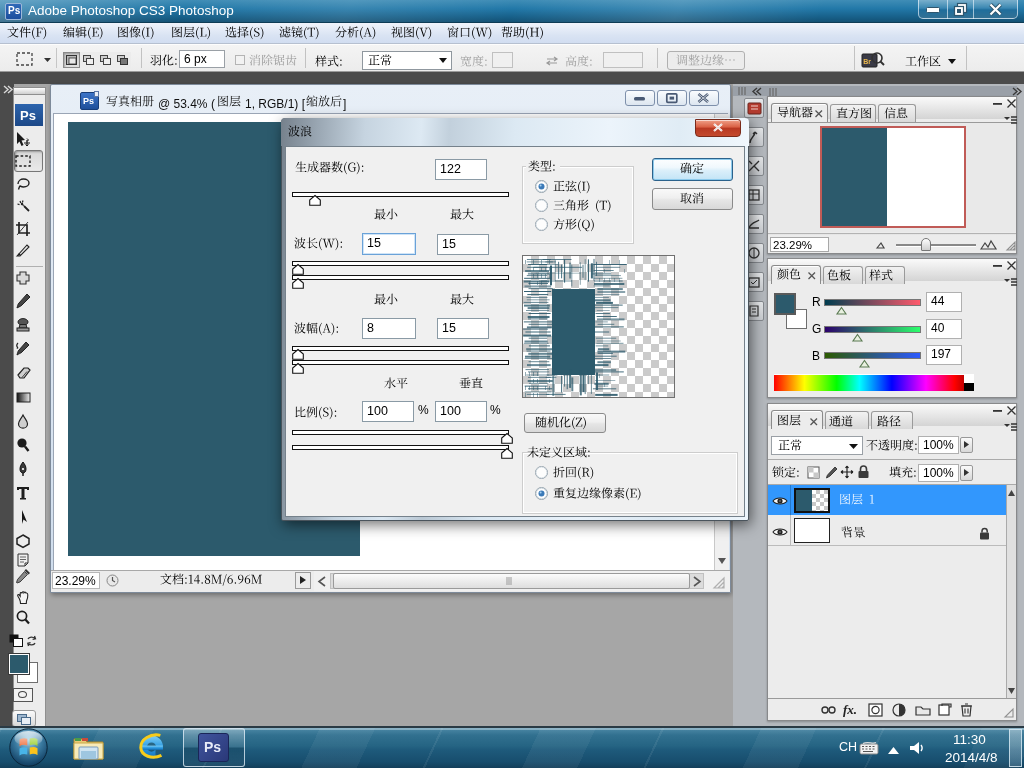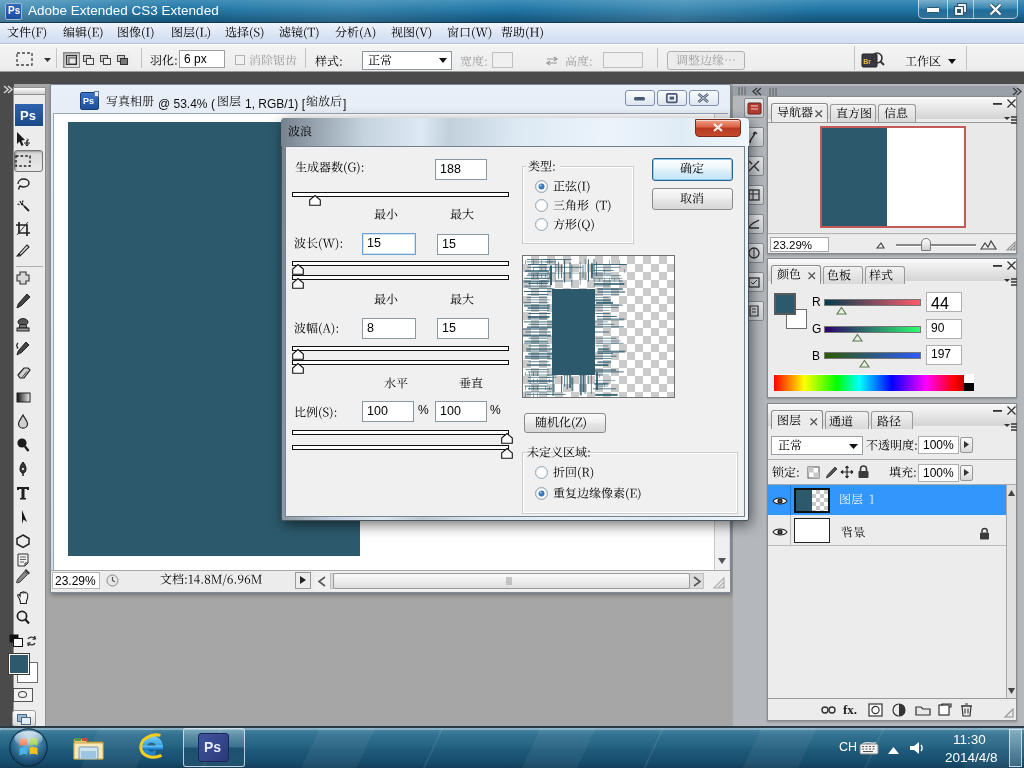--- a/index.html
+++ b/index.html
@@ -7,21 +7,21 @@
 .checker8{background-color:#fff;background-image:linear-gradient(45deg,#cbcbcb 25%,transparent 25%,transparent 75%,#cbcbcb 75%),linear-gradient(45deg,#cbcbcb 25%,transparent 25%,transparent 75%,#cbcbcb 75%);background-size:16px 16px;background-position:0 0,8px 8px}
 .checker4{background-color:#fff;background-image:linear-gradient(45deg,#c8c8c8 25%,transparent 25%,transparent 75%,#c8c8c8 75%),linear-gradient(45deg,#c8c8c8 25%,transparent 25%,transparent 75%,#c8c8c8 75%);background-size:8px 8px;background-position:0 0,4px 4px}
 </style></head><body>
 <div id="root">
     <div class="abs " style="left:0px;top:0px;width:1024px;height:23px;z-index:1;background:linear-gradient(180deg,#3f8db6 0%,#2278a8 38%,#175f88 75%,#124e70 100%);"></div>
     <div class="abs " style="left:0px;top:0px;width:1024px;height:23px;z-index:2;background:linear-gradient(115deg,rgba(255,255,255,0.22) 0%,rgba(255,255,255,0) 18%,rgba(255,255,255,0.10) 34%,rgba(255,255,255,0) 50%,rgba(255,255,255,0.14) 66%,rgba(255,255,255,0) 80%);"></div>
     <div class="abs " style="left:0px;top:22px;width:1024px;height:1px;z-index:2;background:#0e3c55;"></div>
     <div class="abs " style="left:5px;top:3px;width:17px;height:17px;background:linear-gradient(180deg,#3069b8,#1c4f9e);border:1px solid #9db8d8;border-radius:2px;z-index:3;">
       <div style="position:absolute;left:2px;top:1px;color:#fff;font-weight:bold;font-size:10px;font-family:'Liberation Sans',sans-serif">Ps</div>
     </div>
-    <div class="abs" style="left:28px;top:4px;font-family:'Liberation Sans',sans-serif;font-size:13.5px;font-weight:400;color:#fff;z-index:3;line-height:1.1;white-space:pre;">Adobe Extended CS3 Extended</div>
+    <div class="abs" style="left:28px;top:4px;font-family:'Liberation Sans',sans-serif;font-size:13.5px;font-weight:400;color:#fff;z-index:3;line-height:1.1;white-space:pre;">Adobe Photoshop CS3 Photoshop</div>
     <div class="abs " style="left:918px;top:0px;width:100px;height:19px;background:linear-gradient(180deg,rgba(255,255,255,0.30),rgba(255,255,255,0.10) 45%,rgba(30,80,120,0.18) 55%,rgba(255,255,255,0.12));border:1px solid rgba(240,248,255,0.65);border-top:none;border-radius:0 0 5px 5px;z-index:3;"></div>
     <div class="abs " style="left:947px;top:0px;width:1px;height:19px;z-index:4;background:rgba(240,248,255,0.6);"></div>
     <div class="abs " style="left:973px;top:0px;width:1px;height:19px;z-index:4;background:rgba(240,248,255,0.6);"></div>
     <svg class="abs" style="left:926px;top:7px;z-index:4;overflow:visible" width="14" height="6" viewBox="0 0 14 6">
       <rect x="0.5" y="0.5" width="13" height="5" rx="1" fill="#fff" stroke="#2e566e" stroke-width="1"></rect>
     </svg>
     <svg class="abs" style="left:954px;top:3px;z-index:4;overflow:visible" width="13" height="13" viewBox="0 0 13 13">
       <rect x="3.5" y="0.5" width="9" height="9" fill="#fff" stroke="#2e566e" stroke-width="1.2"></rect>
       <rect x="0.5" y="3.5" width="9" height="9" fill="#fff" stroke="#2e566e" stroke-width="1.2"></rect>
       <rect x="3" y="6" width="4" height="4" fill="#2e566e"></rect>
@@ -601,27 +601,27 @@
     <div class="abs " style="left:786px;top:309px;width:21px;height:20px;z-index:6;background:#fff;border:1px solid #6e6e6e;"></div>
     <div class="abs " style="left:774px;top:293px;width:22px;height:22px;z-index:7;background:#2c5a6c;border:2px solid #5a5a5a;"></div>
     <div class="abs" style="left:812px;top:296px;font-family:'Liberation Sans',sans-serif;font-size:12px;font-weight:400;color:#000;z-index:6;line-height:1.1;white-space:pre;">R</div>
     <div class="abs" style="left:812px;top:323px;font-family:'Liberation Sans',sans-serif;font-size:12px;font-weight:400;color:#000;z-index:6;line-height:1.1;white-space:pre;">G</div>
     <div class="abs" style="left:812px;top:350px;font-family:'Liberation Sans',sans-serif;font-size:12px;font-weight:400;color:#000;z-index:6;line-height:1.1;white-space:pre;">B</div>
     <div class="abs " style="left:824px;top:299px;width:97px;height:7px;z-index:6;background:linear-gradient(90deg,#003c4f,#ff5a6c);border:1px solid #777;"></div>
     <svg class="abs" style="left:836px;top:307px;z-index:6;overflow:visible" width="11" height="8" viewBox="0 0 11 8">
       <path d="M5.5 0.5 L10 7 H1 Z" fill="#e8f0e0" stroke="#5a7a52" stroke-width="1.1"></path>
     </svg>
     <div class="abs " style="left:926px;top:292px;width:36px;height:20px;background:#fff;border:1px solid #b0b0b0;z-index:6;"></div>
-    <div class="abs" style="left:931px;top:295px;font-family:'Liberation Sans',sans-serif;font-size:16px;font-weight:400;color:#000;z-index:7;line-height:1.1;white-space:pre;">44</div>
+    <div class="abs" style="left:931px;top:295px;font-family:'Liberation Sans',sans-serif;font-size:12px;font-weight:400;color:#000;z-index:7;line-height:1.1;white-space:pre;">44</div>
     <div class="abs " style="left:824px;top:326px;width:97px;height:7px;z-index:6;background:linear-gradient(90deg,#2c006c,#2cff6c);border:1px solid #777;"></div>
     <svg class="abs" style="left:852px;top:334px;z-index:6;overflow:visible" width="11" height="8" viewBox="0 0 11 8">
       <path d="M5.5 0.5 L10 7 H1 Z" fill="#e8f0e0" stroke="#5a7a52" stroke-width="1.1"></path>
     </svg>
     <div class="abs " style="left:926px;top:319px;width:36px;height:20px;background:#fff;border:1px solid #b0b0b0;z-index:6;"></div>
-    <div class="abs" style="left:931px;top:322px;font-family:'Liberation Sans',sans-serif;font-size:12px;font-weight:400;color:#000;z-index:7;line-height:1.1;white-space:pre;">90</div>
+    <div class="abs" style="left:931px;top:322px;font-family:'Liberation Sans',sans-serif;font-size:12px;font-weight:400;color:#000;z-index:7;line-height:1.1;white-space:pre;">40</div>
     <div class="abs " style="left:824px;top:352px;width:97px;height:7px;z-index:6;background:linear-gradient(90deg,#2c5a00,#2c5aff);border:1px solid #777;"></div>
     <svg class="abs" style="left:859px;top:360px;z-index:6;overflow:visible" width="11" height="8" viewBox="0 0 11 8">
       <path d="M5.5 0.5 L10 7 H1 Z" fill="#e8f0e0" stroke="#5a7a52" stroke-width="1.1"></path>
     </svg>
     <div class="abs " style="left:926px;top:345px;width:36px;height:20px;background:#fff;border:1px solid #b0b0b0;z-index:6;"></div>
     <div class="abs" style="left:931px;top:348px;font-family:'Liberation Sans',sans-serif;font-size:12px;font-weight:400;color:#000;z-index:7;line-height:1.1;white-space:pre;">197</div>
     <div class="abs " style="left:774px;top:374px;width:190px;height:17px;z-index:6;background:linear-gradient(90deg,#f00 0%,#ff0 16%,#0f0 33%,#0ff 45%,#00f 62%,#f0f 80%,#f00 95%,#c00000 100%);border-top:1px solid #fff;"></div>
     <div class="abs " style="left:964px;top:374px;width:10px;height:9px;z-index:6;background:#fff;"></div>
     <div class="abs " style="left:964px;top:383px;width:10px;height:8px;z-index:6;background:#000;"></div>
     <div class="abs " style="left:767px;top:403px;width:250px;height:318px;z-index:5;background:#ececec;border:1px solid #88898b;box-shadow:0 1px 2px rgba(0,0,0,0.25);"></div>
@@ -764,21 +764,21 @@
       <polygon points="0,6 7,6 3.5,0" fill="#444"></polygon>
     </svg>
     <svg class="abs" style="left:1008px;top:688px;z-index:8;overflow:visible" width="7" height="6" viewBox="0 0 7 6">
       <polygon points="0,0 7,0 3.5,6" fill="#444"></polygon>
     </svg>
     <div class="abs " style="left:768px;top:698px;width:248px;height:22px;z-index:6;background:#ececec;border-top:1px solid #9a9a9a;"></div>
     <svg class="abs" style="left:820px;top:706px;z-index:7;overflow:visible" width="17" height="8" viewBox="0 0 17 8">
       <circle cx="5" cy="4" r="3" fill="none" stroke="#333" stroke-width="1.4"></circle>
       <circle cx="12" cy="4" r="3" fill="none" stroke="#333" stroke-width="1.4"></circle>
     </svg>
-    <div class="abs" style="left:843px;top:702px;z-index:7;font-family:'Liberation Serif',serif;font-weight:bold;font-size:13px;color:#222">fx.</div>
+    <div class="abs" style="left:843px;top:702px;z-index:7;font-family:'Liberation Serif',serif;font-style:italic;font-weight:bold;font-size:13px;color:#222">fx.</div>
     <svg class="abs" style="left:868px;top:703px;z-index:7;overflow:visible" width="15" height="14" viewBox="0 0 15 14">
       <rect x="1" y="1" width="13" height="12" fill="#fff" stroke="#333" stroke-width="1.2"></rect>
       <circle cx="7.5" cy="7" r="3.6" fill="none" stroke="#333" stroke-width="1.2"></circle>
     </svg>
     <svg class="abs" style="left:892px;top:703px;z-index:7;overflow:visible" width="14" height="14" viewBox="0 0 14 14">
       <circle cx="7" cy="7" r="6" fill="none" stroke="#333" stroke-width="1.2"></circle>
       <path d="M7 1 A6 6 0 0 1 7 13 Z" fill="#333"></path>
     </svg>
     <svg class="abs" style="left:915px;top:704px;z-index:7;overflow:visible" width="16" height="12" viewBox="0 0 16 12">
       <path d="M1 3 H6 L8 5 H15 V11 H1 Z" fill="#e8e8e8" stroke="#333" stroke-width="1.2"></path>
@@ -814,21 +814,21 @@
         <use href="#u6210" x="1000"></use>
         <use href="#u5668" x="2000"></use>
         <use href="#u6570" x="3000"></use>
         <use href="#u0028" x="4000"></use>
         <use href="#u0047" x="4364"></use>
         <use href="#u0029" x="5105"></use>
         <use href="#u003A" x="5469"></use>
       </g>
     </svg>
     <div class="abs " style="left:435px;top:159px;width:52px;height:21px;background:#fff;border:1px solid #8a9aa5;z-index:30;"></div>
-    <div class="abs" style="left:440px;top:163px;font-family:'Liberation Sans',sans-serif;font-size:12.5px;font-weight:400;color:#000;z-index:31;line-height:1.1;white-space:pre;">188</div>
+    <div class="abs" style="left:440px;top:163px;font-family:'Liberation Sans',sans-serif;font-size:12.5px;font-weight:400;color:#000;z-index:31;line-height:1.1;white-space:pre;">122</div>
     <div class="abs " style="left:292px;top:192px;width:217px;height:5px;z-index:30;background:#fff;border:1px solid #111;"></div>
     <svg class="abs" style="left:309px;top:195px;z-index:31;overflow:visible" width="12" height="11" viewBox="0 0 12 11">
       <path d="M6 0.5 L11.3 5 V10.3 H0.7 V5 Z" fill="#fff" stroke="#111" stroke-width="1.1"></path>
     </svg>
     <svg style="position:absolute;left:374px;top:208px;z-index:30;overflow:visible" width="24.0" height="15.0" viewBox="0 0 2000 1250">
       <g transform="translate(0,880) scale(1,-1)" fill="#000">
         <use href="#u6700" x="0"></use>
         <use href="#u5C0F" x="1000"></use>
       </g>
     </svg>

